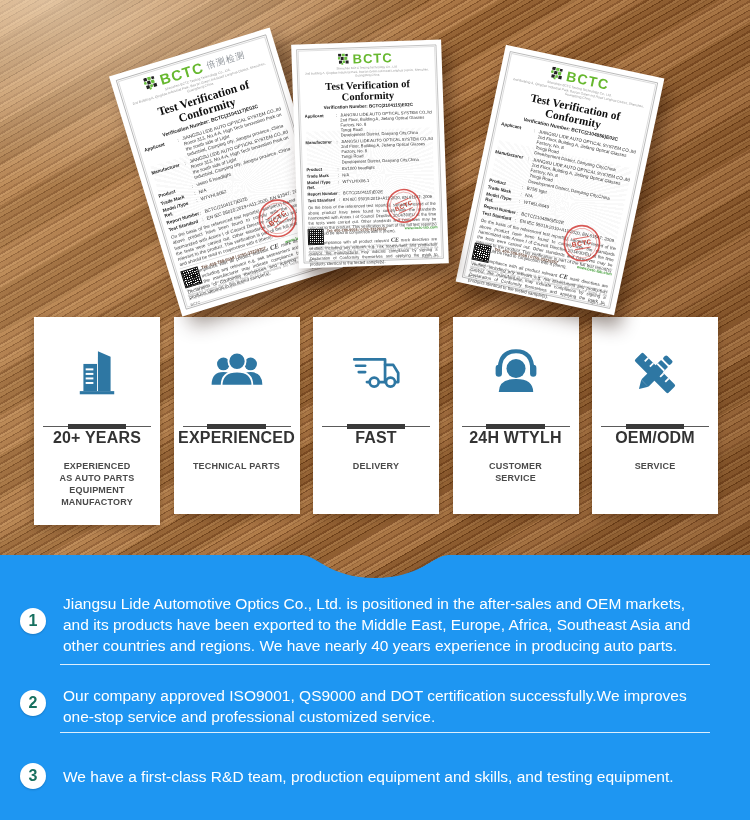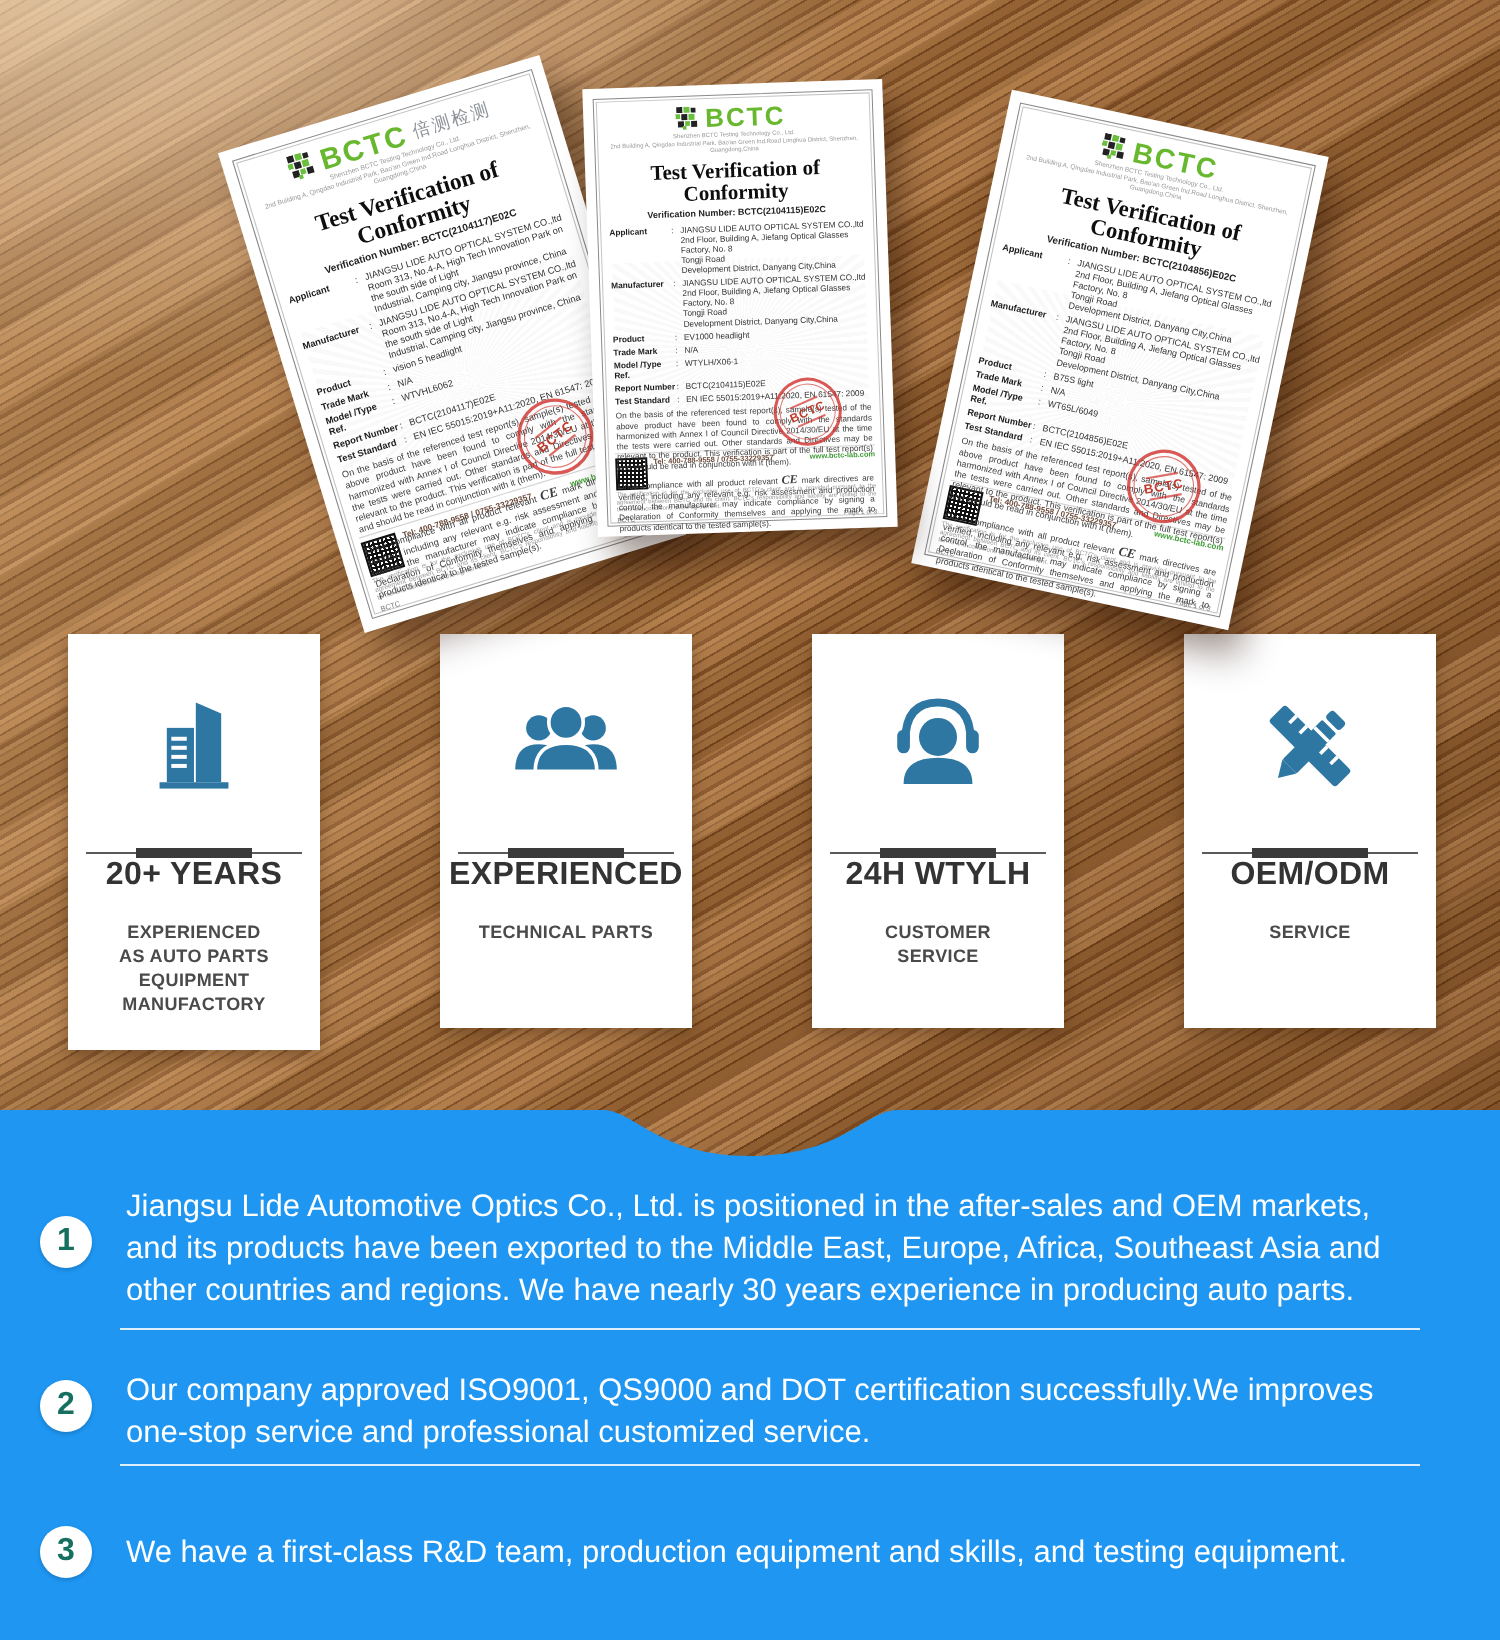--- a/index.html
+++ b/index.html
@@ -414,20 +414,28 @@
 
   <div class="feature-card">
     <svg class="f-icon">
           <use href="#sym-team"></use>
         </svg>
     <div class="f-divider"></div>
     <div class="f-title">EXPERIENCED</div>
     <div class="f-sub">TECHNICAL PARTS</div>
   </div>
 
+  <div class="feature-card">
+    <svg class="f-icon">
+          <use href="#sym-truck"></use>
+        </svg>
+    <div class="f-divider"></div>
+    <div class="f-title">FAST</div>
+    <div class="f-sub">DELIVERY</div>
+  </div>
 
   <div class="feature-card">
     <svg class="f-icon">
           <use href="#sym-headset"></use>
         </svg>
     <div class="f-divider"></div>
     <div class="f-title">24H WTYLH</div>
     <div class="f-sub">CUSTOMER
 SERVICE</div>
   </div>
@@ -443,21 +451,21 @@
 </div>
 
   <svg class="blue-notch" viewBox="0 0 750 26" preserveAspectRatio="none">
     <path d="M0 0 H302 C318 1 330 23 375 23 C420 23 432 1 448 0 H750 V26 H0 Z" fill="#1e96f2"></path>
   </svg>
   <div class="blue-body"></div>
 
   <div id="points-host">
   <div class="point p1">
     <div class="point-badge">1</div>
-    <div class="point-text">Jiangsu Lide Automotive Optics Co., Ltd. is positioned in the after-sales and OEM markets, and its products have been exported to the Middle East, Europe, Africa, Southeast Asia and other countries and regions. We have nearly 30 years experience in producing auto parts.</div>
+    <div class="point-text">Jiangsu Lide Automotive Optics Co., Ltd. is positioned in the after-sales and OEM markets, and its products have been exported to the Middle East, Europe, Africa, Southeast Asia and other countries and regions. We have nearly 40 years experience in producing auto parts.</div>
   </div>
 
   <div class="point p2">
     <div class="point-badge">2</div>
     <div class="point-text">Our company approved ISO9001, QS9000 and DOT certification successfully.We improves one-stop service and professional customized service.</div>
   </div>
 
   <div class="point p3">
     <div class="point-badge">3</div>
     <div class="point-text">We have a first-class R&amp;D team, production equipment and skills, and testing equipment.</div>

